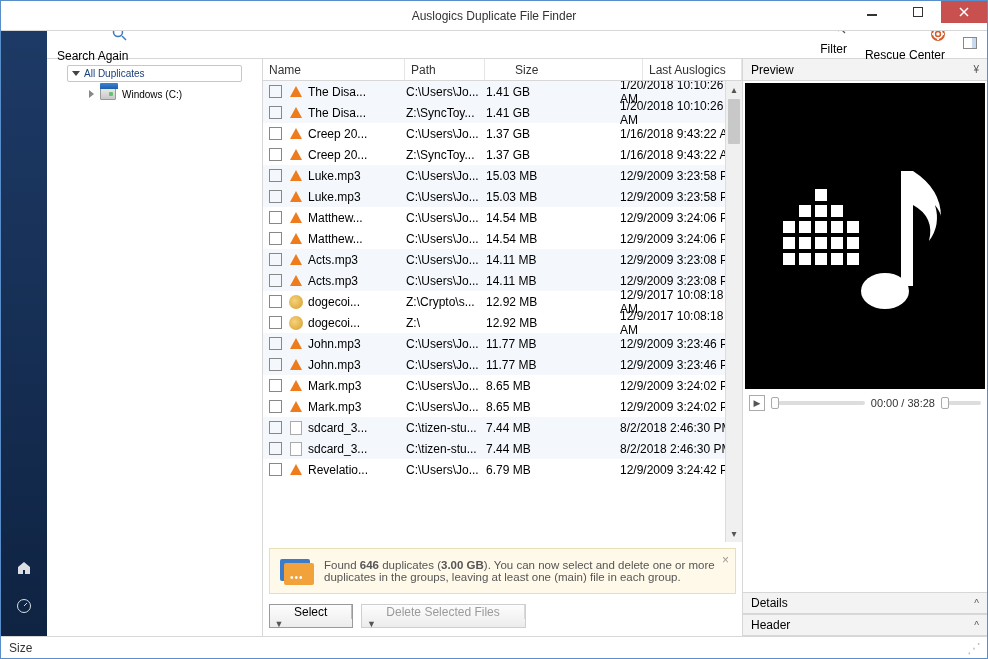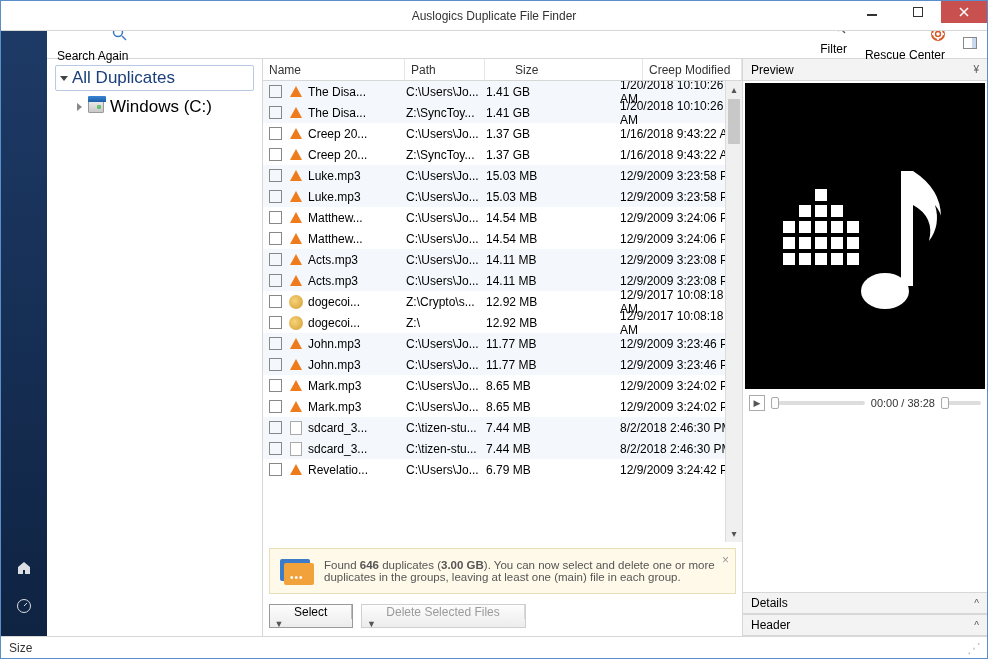--- a/index.html
+++ b/index.html
@@ -28,21 +28,21 @@
 
   .center { flex: 1; display: flex; flex-direction: column; min-width: 0; }
 
   .toolbar { height: 28px; border-bottom: 1px solid #d7d7d7; display: flex; align-items: center; padding: 0 6px; font-size: 12px; gap: 6px; }
   .toolbar-right { margin-left: auto; display: flex; align-items: center; gap: 10px; }
   .tb-btn { display: flex; align-items: flex-end; gap: 4px; cursor: default; padding: 2px 4px; flex-direction: column; }
 
   .columns { flex: 1; display: flex; min-height: 0; }
 
   
-  .tree-pane { width: 216px; border-right: 1px solid #d7d7d7; padding: 6px 8px; font-size: 17px; }
+  .tree-pane { width: 216px; border-right: 1px solid #d7d7d7; padding: 6px 20px; font-size: 10px; }
   .tree-root { border: 1px solid #b7c9e3; border-radius: 2px; padding: 2px 4px; margin-bottom: 4px; display: flex; align-items: center; gap: 4px; background: #fff; }
   .tree-child { padding: 2px 4px 2px 22px; display: flex; align-items: center; gap: 6px; }
   .triangle { width: 0; height: 0; border-left: 4px solid transparent; border-right: 4px solid transparent; border-top: 5px solid #444; display: inline-block; }
   .triangle.right { border-top: 4px solid transparent; border-bottom: 4px solid transparent; border-left: 5px solid #888; border-right: none; }
   .disk-icon { width: 16px; height: 12px; background: linear-gradient(#e8e8e8,#c8c8c8); border: 1px solid #999; border-radius: 1px; position: relative; }
   .disk-icon::after { content:""; position:absolute; right:2px; top:3px; width:4px; height:4px; background:#69c06d; border-radius:1px; }
   .disk-icon.blue::before { content:""; position:absolute; left:-1px; top:-6px; width:18px; height:6px; background:linear-gradient(#3a85d6,#1e5fa6); border-radius:1px 1px 0 0; }
 
   
   .list-pane { flex: 1; display: flex; flex-direction: column; min-width: 0; border-right: 1px solid #d7d7d7; }
@@ -201,21 +201,21 @@
             <div class="col col-name">
                 <span>Name</span>
               </div>
             <div class="col col-path">
                 <span>Path</span>
               </div>
             <div class="col col-size">
                 <span>Size</span>
               </div>
             <div class="col col-date">
-                <span>Creep Modified</span>
+                <span>Last Auslogics</span>
               </div>
           </div>
           <div class="list-body">
             <div id="rows">
                 <div class="row even">
                   <span class="cb"></span>
                   <span class="icon">
                     <div class="vlc"></div>
                   </span>
                   <span class="c-name">The Disa...</span>

